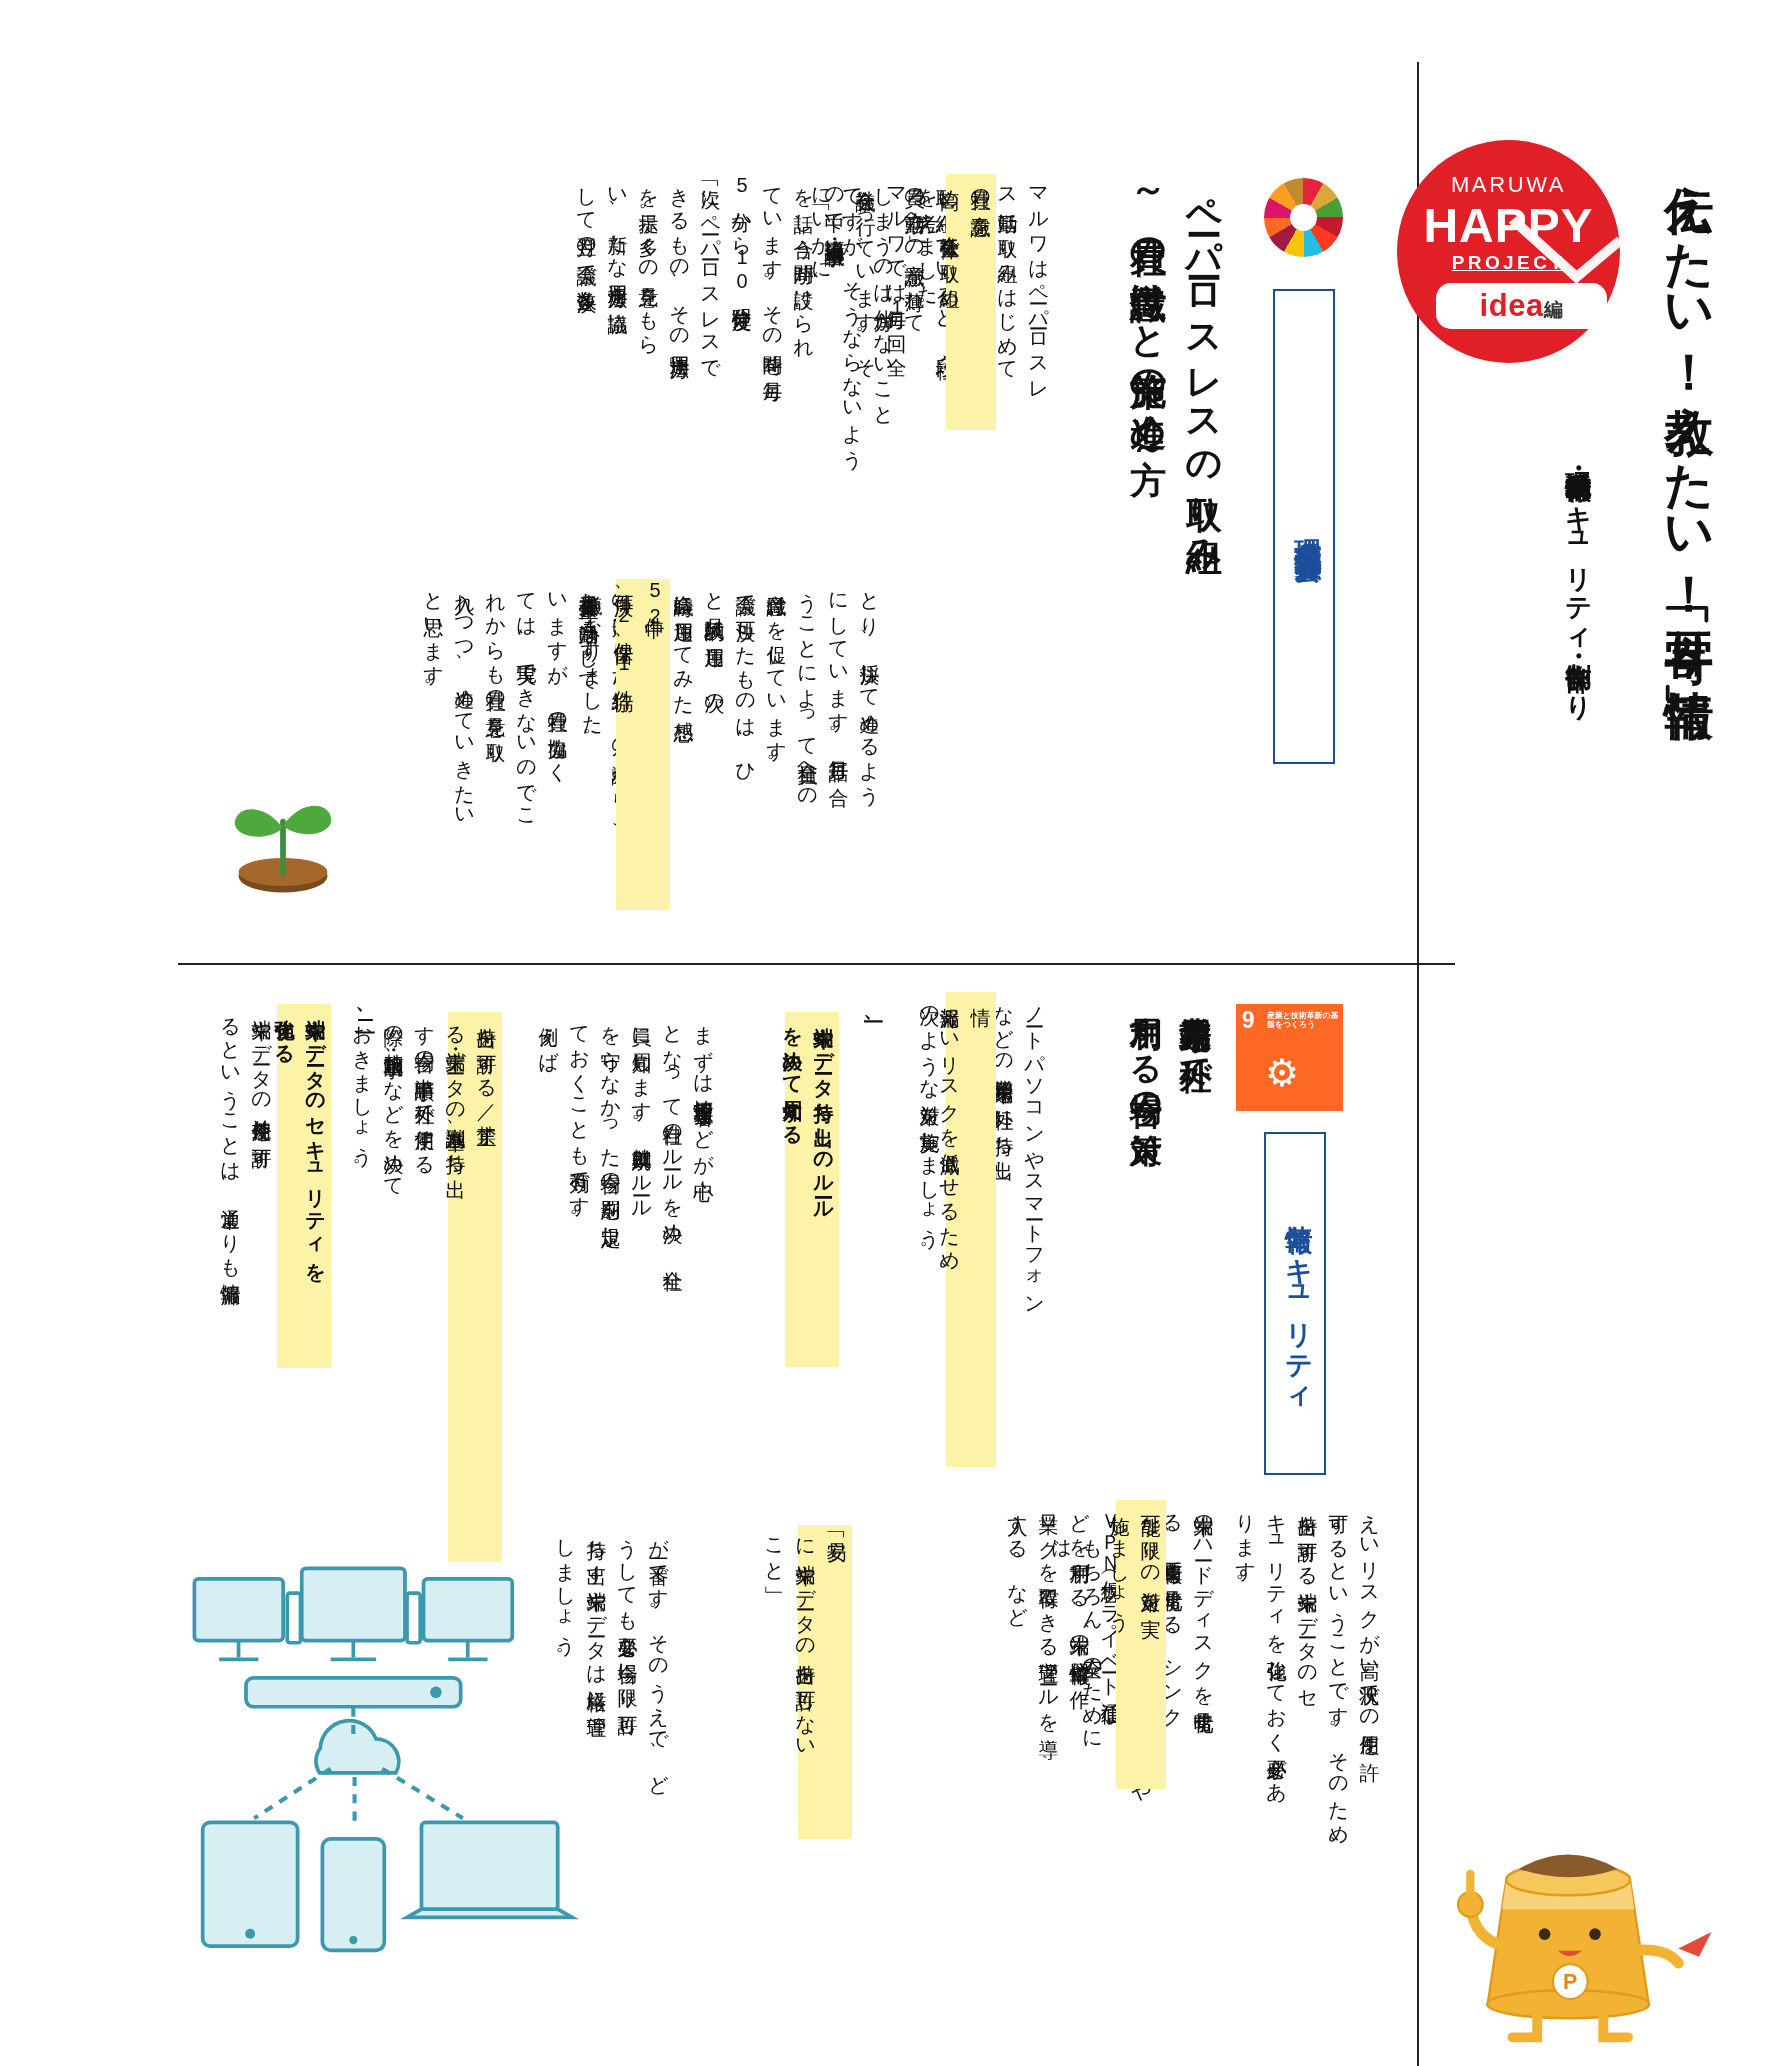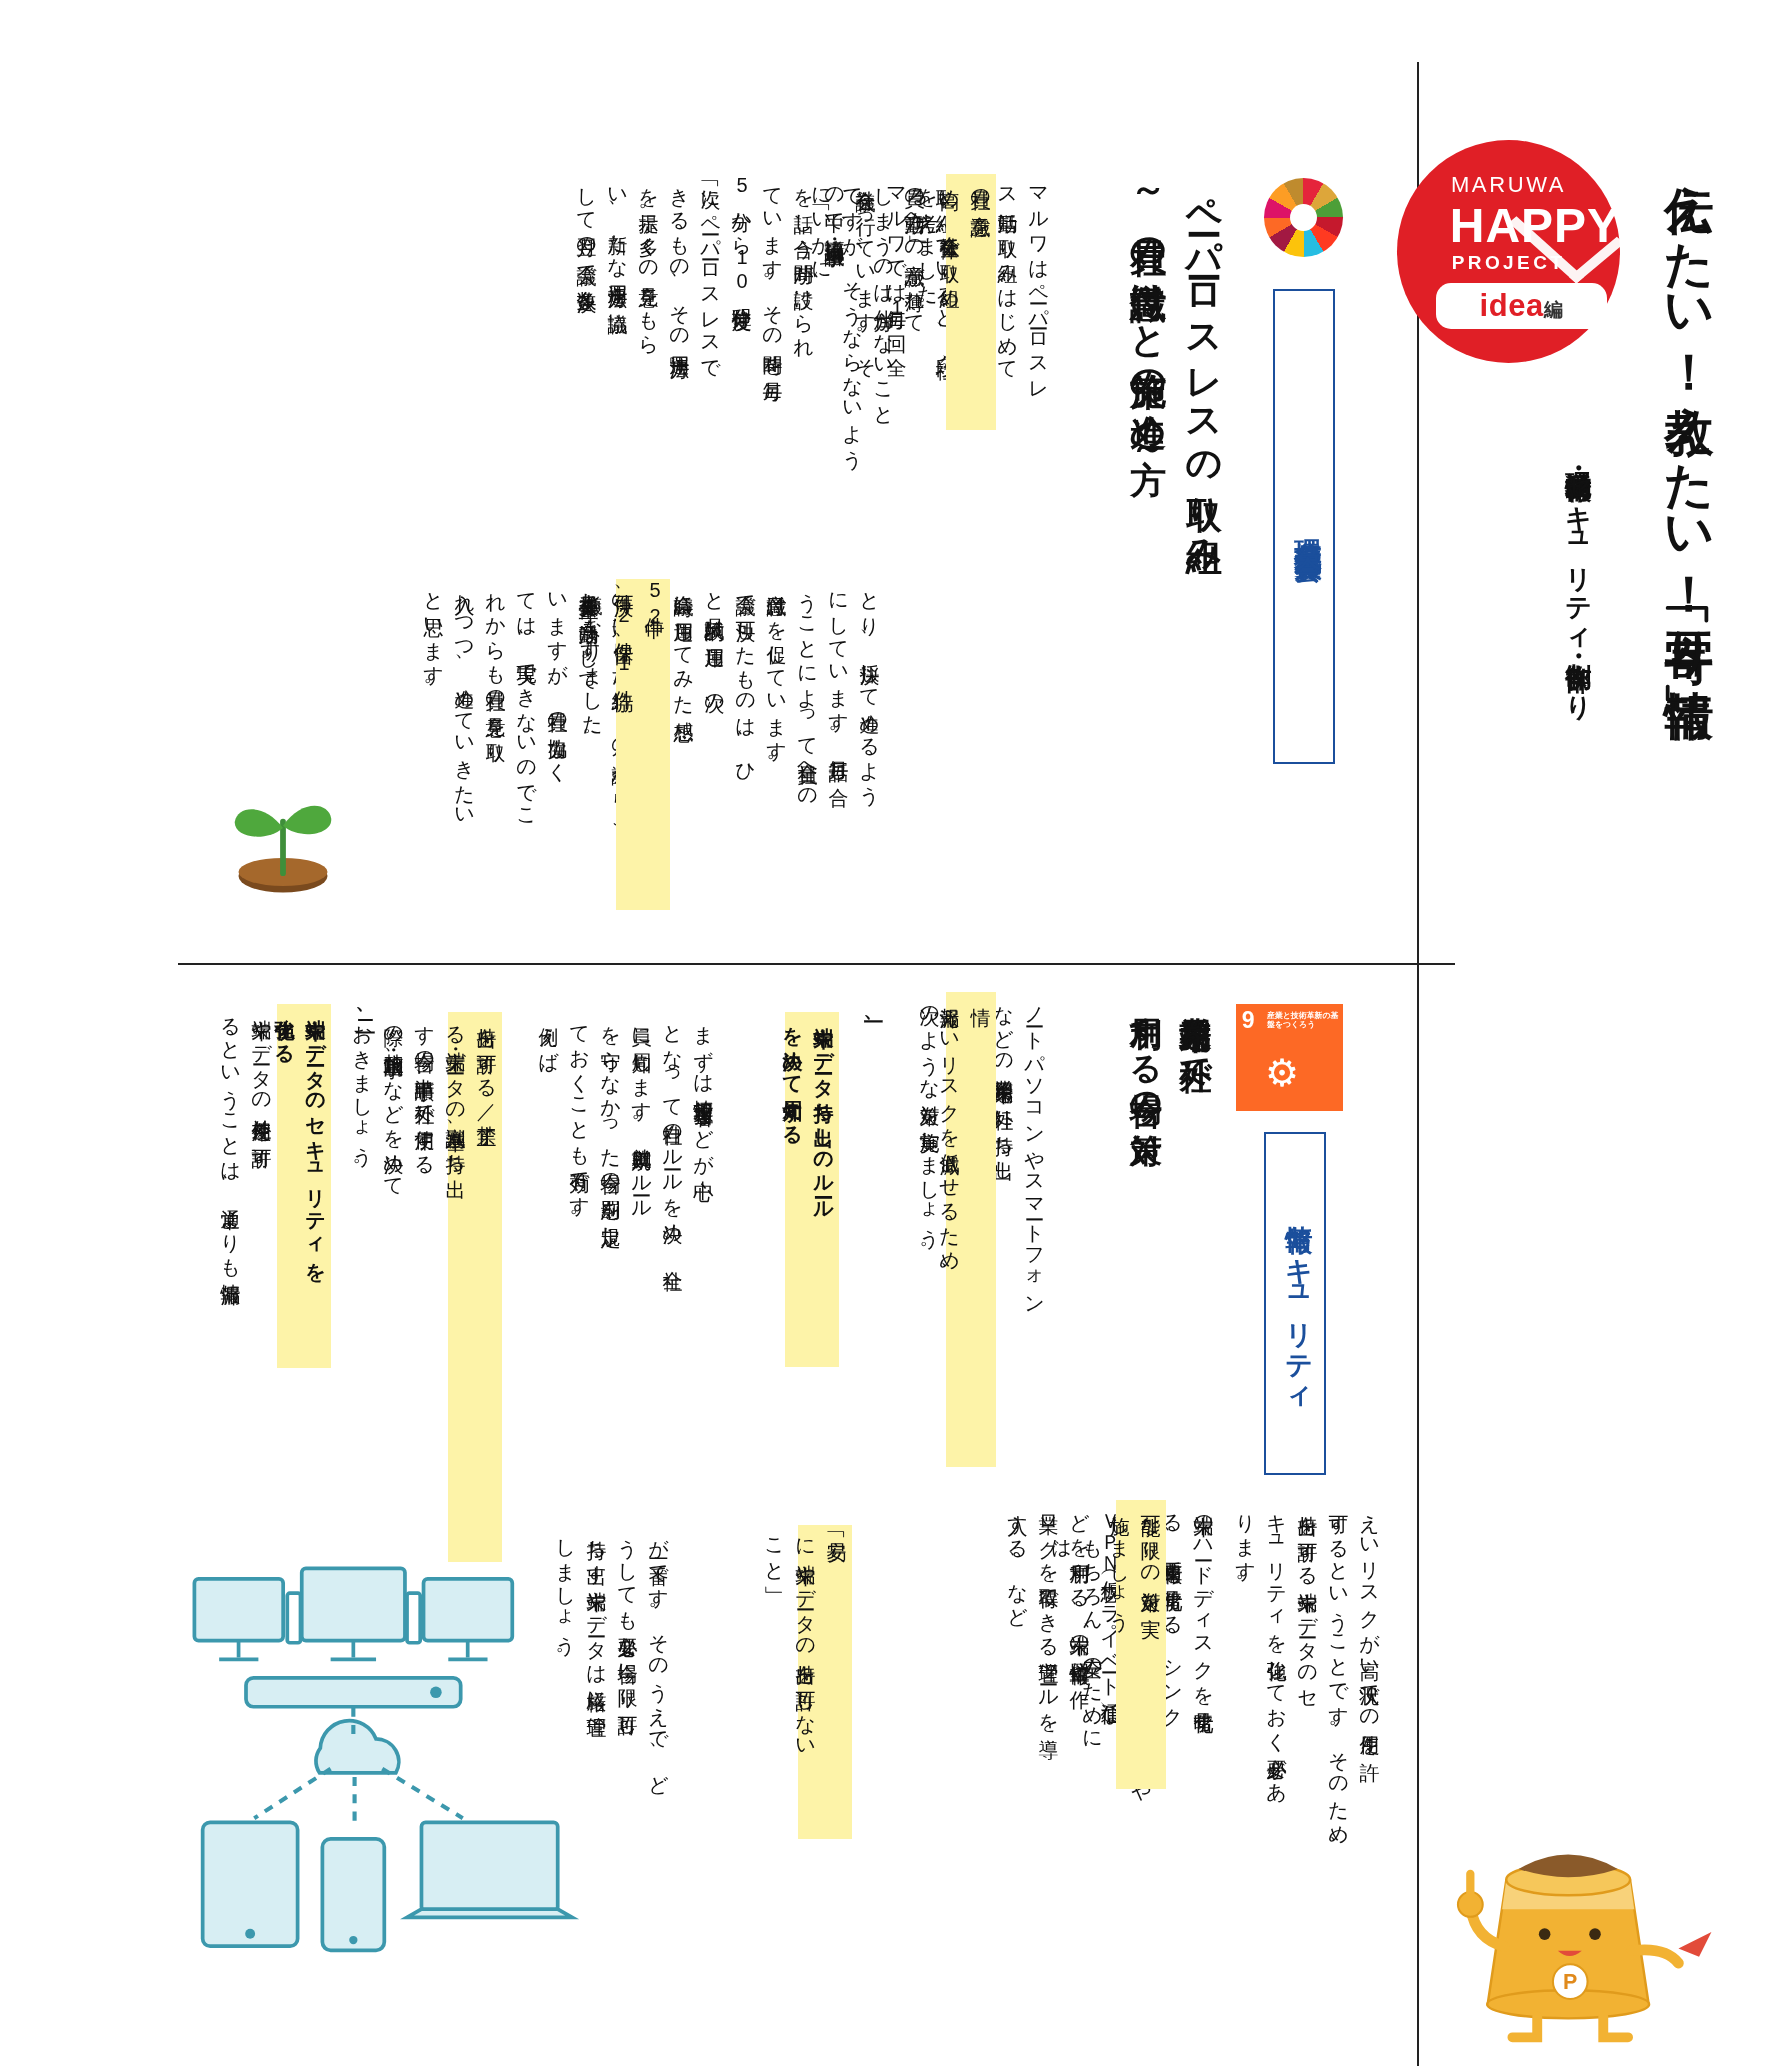--- a/index.html
+++ b/index.html
@@ -39,22 +39,22 @@
   }
 
   
   .badge {
     position:absolute; left:1397px; top:140px;
     width:223px; height:223px; border-radius:50%;
     background:#e01f26;
     color:#fff; text-align:center;
   }
   .badge .b1 { position:absolute; top:32px; left:0; right:0; font-size:22px; font-weight:normal; letter-spacing:0.12em;}
-  .badge .b2 { position:absolute; top:58px; left:0; right:0; font-size:48px; font-weight:bold; letter-spacing:0.02em; color:#fff;text-align:right;}
-  .badge .b3 { position:absolute; top:112px; left:0; right:0; font-size:19px; font-weight:bold; letter-spacing:0.18em;}
+  .badge .b2 { position:absolute; top:58px; left:0; right:0; font-size:48px; font-weight:bold; letter-spacing:0.02em; color:#fff;}
+  .badge .b3 { position:absolute; top:112px; left:0; right:0; font-size:19px; font-weight:bold; letter-spacing:0.18em;text-decoration:underline;}
   .badge .b4 {
     position:absolute; top:143px; left:39px; width:171px; height:46px;
     background:#fff; border-radius:15px; color:#e01f26;
     font-size:31px; font-weight:bold; line-height:46px; letter-spacing:0.02em;
   }
   .badge .b4 .hen { font-size:19px; color:#333; }
   .badge .check {
     position:absolute; top:62px; left:124px; width:91px; height:62px;
     border-right:10.7px solid #ffffff; border-bottom:10.7px solid #ffffff;
     transform: rotate(42deg) skewX(-8deg);

